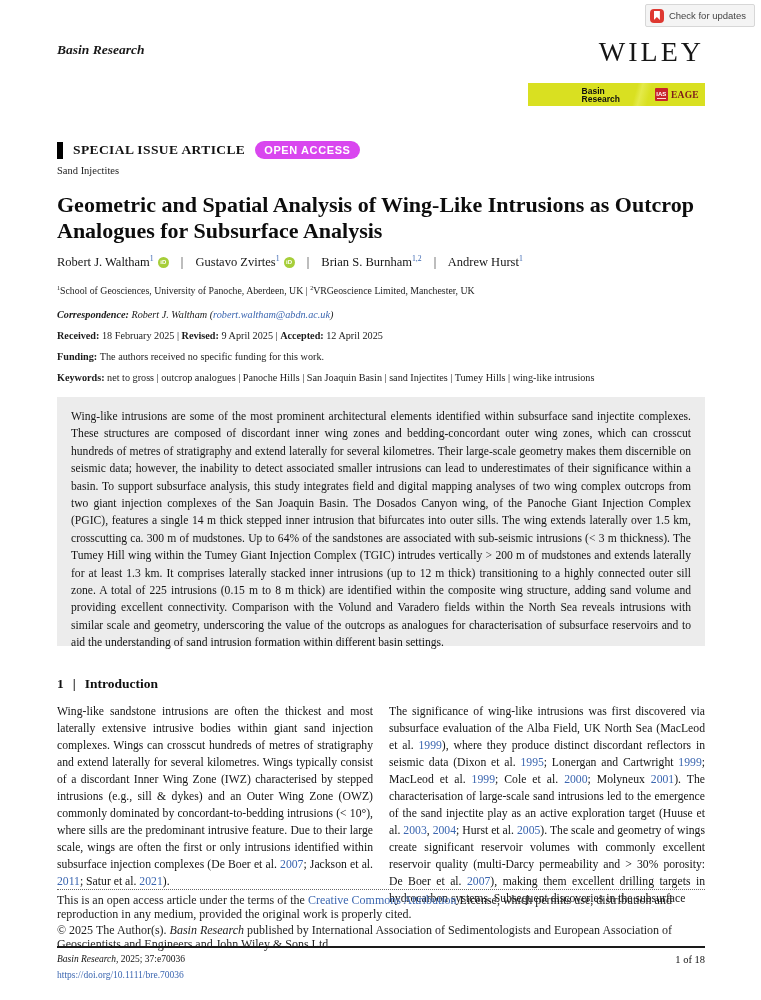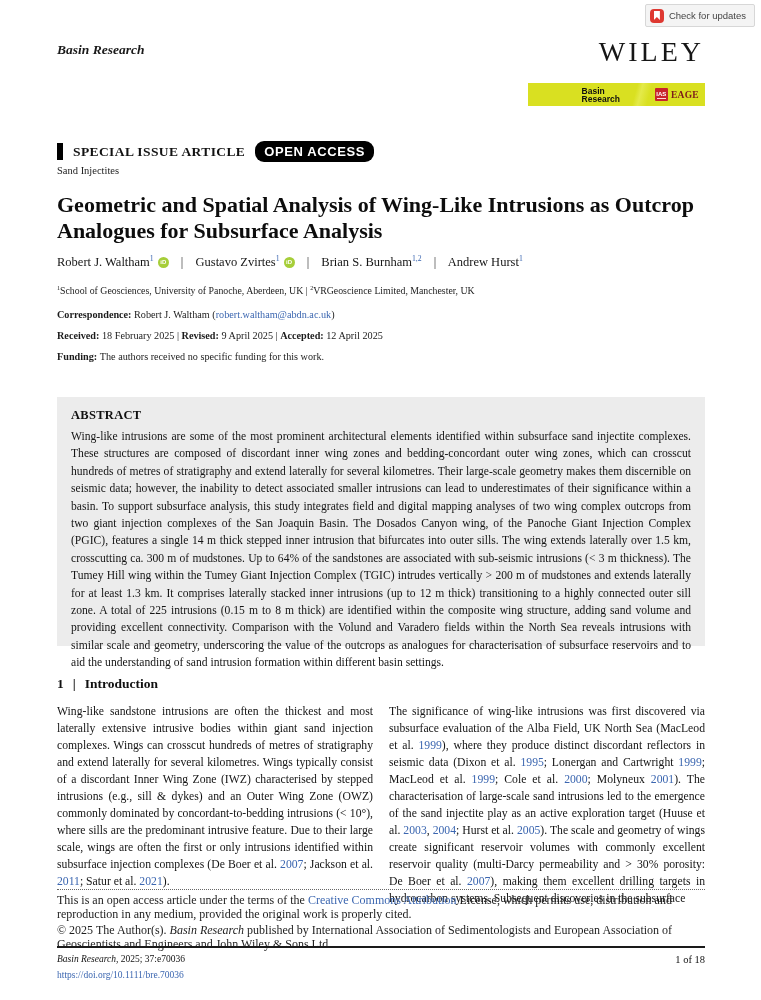--- a/index.html
+++ b/index.html
@@ -56,22 +56,22 @@
   }
   .ias-box b { color:#fff; font-family:"Liberation Sans", sans-serif; font-size:6px; line-height:6px; }
   .ias-box i { display:block; width:9px; height:1px; background:#ffd9d9; margin-top:1px; }
   .eage { font-weight:700; font-size:9.5px; color:#7d1a1a; letter-spacing:0.3px; }
 
   
   .type-row { position:absolute; top:141px; left:57px; display:flex; align-items:center; gap:10px; }
   .type-bar { width:6px; height:17px; background:#000; }
   .type-label { font-weight:700; font-size:13.5px; letter-spacing:0.4px; color:#121212; }
   .oa-pill {
-    background:#000000; color:#fff; border-radius:9px; padding:3px 9px;
-    font-family:"Liberation Sans", sans-serif; font-weight:700; font-size:13px;
+    background:#d946ef; color:#fff; border-radius:9px; padding:3px 9px;
+    font-family:"Liberation Sans", sans-serif; font-weight:700; font-size:11px;
     letter-spacing:0.6px;
   }
   .section-label { position:absolute; top:165px; left:57px; font-size:10.5px; color:#222; }
   .title {
     position:absolute; top:192px; left:57px; width:640px;
     font-weight:700; font-size:22px; line-height:26px; color:#0d0d0d;
   }
 
   
   .authors { position:absolute; top:255px; left:57px; font-size:12.5px; color:#151515; }
@@ -83,21 +83,21 @@
     cursor:pointer;
   }
   sup { font-size:0.62em; line-height:0; }
   .seg-link { color:#3b66b0; }
   sup.seg-link, .seg-suplink { color:#3b66b0; }
   .seg-bold { font-weight:700; }
   .seg-italic { font-style:italic; }
 
   .affiliations { position:absolute; top:285px; left:57px; font-size:9.8px; color:#1b1b1b; }
   .meta-line { position:absolute; left:57px; font-size:10.2px; color:#1b1b1b; }
-  .correspondence { top:309px; }
+  .correspondence { top:309px;font-style:italic; }
   .dates { top:330px; }
   .funding { top:351px; }
   .keywords { top:372px; width:648px; }
 
   
   .abstract {
     position:absolute; top:397px; left:57px; width:648px; height:249px;
     background:#ececec; padding:11px 14px;
   }
   .abstract h2 { font-size:12.5px; letter-spacing:0.3px; margin-bottom:5px; color:#101010; }
@@ -175,23 +175,23 @@
     <span><span>Brian S. Burnham</span><sup class="seg-link">1,2</sup></span>
     <span class="sep">|</span>
     <span><span>Andrew Hurst</span><sup class="seg-link">1</sup></span>
   </div>
 
   <div class="affiliations"><sup class="seg-sup">1</sup><span>School of Geosciences, University of Panoche, Aberdeen, UK</span><span>  |  </span><sup class="seg-sup">2</sup><span>VRGeoscience Limited, Manchester, UK</span></div>
 
   <div class="meta-line correspondence"><span class="seg-bold">Correspondence: </span><span>Robert J. Waltham (</span><span class="seg-link">robert.waltham@abdn.ac.uk</span><span>)</span></div>
   <div class="meta-line dates"><span class="seg-bold">Received: </span><span>18 February 2025</span><span>  |  </span><span class="seg-bold">Revised: </span><span>9 April 2025</span><span>  |  </span><span class="seg-bold">Accepted: </span><span>12 April 2025</span></div>
   <div class="meta-line funding"><span class="seg-bold">Funding: </span><span>The authors received no specific funding for this work.</span></div>
+  <div class="meta-line keywords"><span class="seg-bold">Keywords: </span><span>net to gross | outcrop analogues | Panoche Hills | San Joaquin Basin | sand Injectites | Tumey Hills | wing-like intrusions</span></div>
 
   <div class="abstract">
-    <h2>ABSTRACT</h2>
     <p>Wing-like intrusions are some of the most prominent architectural elements identified within subsurface sand injectite complexes. These structures are composed of discordant inner wing zones and bedding-concordant outer wing zones, which can crosscut hundreds of metres of stratigraphy and extend laterally for several kilometres. Their large-scale geometry makes them discernible on seismic data; however, the inability to detect associated smaller intrusions can lead to underestimates of their significance within a basin. To support subsurface analysis, this study integrates field and digital mapping analyses of two wing complex outcrops from two giant injection complexes of the San Joaquin Basin. The Dosados Canyon wing, of the Panoche Giant Injection Complex (PGIC), features a single 14 m thick stepped inner intrusion that bifurcates into outer sills. The wing extends laterally over 1.5 km, crosscutting ca. 300 m of mudstones. Up to 64% of the sandstones are associated with sub-seismic intrusions (&lt; 3 m thickness). The Tumey Hill wing within the Tumey Giant Injection Complex (TGIC) intrudes vertically &gt; 200 m of mudstones and extends laterally for at least 1.3 km. It comprises laterally stacked inner intrusions (up to 12 m thick) transitioning to a highly connected outer sill zone. A total of 225 intrusions (0.15 m to 8 m thick) are identified within the composite wing structure, adding sand volume and providing excellent connectivity. Comparison with the Volund and Varadero fields within the North Sea reveals intrusions with similar scale and geometry, underscoring the value of the outcrops as analogues for characterisation of subsurface reservoirs and to aid the understanding of sand intrusion formation within different basin settings.</p>
   </div>
 
   <div class="intro-heading">
     <span>1</span><span class="hsep">|</span><span>Introduction</span>
   </div>
   <div class="columns">
     <div class="col"><span>Wing-like sandstone intrusions are often the thickest and most laterally extensive intrusive bodies within giant sand injection complexes. Wings can crosscut hundreds of metres of stratigraphy and extend laterally for several kilometres. Wings typically consist of a discordant Inner Wing Zone (IWZ) characterised by stepped intrusions (e.g., sill &amp; dykes) and an Outer Wing Zone (OWZ) commonly dominated by concordant-to-bedding intrusions (&lt; 10°), where sills are the predominant intrusive feature. Due to their large scale, wings are often the first or only intrusions identified within subsurface injection complexes (De Boer et al. </span><span class="seg-link">2007</span><span>; Jackson et al. </span><span class="seg-link">2011</span><span>; Satur et al. </span><span class="seg-link">2021</span><span>).</span></div>
     <div class="col"><span>The significance of wing-like intrusions was first discovered via subsurface evaluation of the Alba Field, UK North Sea (MacLeod et al. </span><span class="seg-link">1999</span><span>), where they produce distinct discordant reflectors in seismic data (Dixon et al. </span><span class="seg-link">1995</span><span>; Lonergan and Cartwright </span><span class="seg-link">1999</span><span>; MacLeod et al. </span><span class="seg-link">1999</span><span>; Cole et al. </span><span class="seg-link">2000</span><span>; Molyneux </span><span class="seg-link">2001</span><span>). The characterisation of large-scale sand intrusions led to the emergence of the sand injectite play as an active exploration target (Huuse et al. </span><span class="seg-link">2003</span><span>, </span><span class="seg-link">2004</span><span>; Hurst et al. </span><span class="seg-link">2005</span><span>). The scale and geometry of wings create significant reservoir volumes with commonly excellent reservoir quality (multi-Darcy permeability and &gt; 30% porosity: De Boer et al. </span><span class="seg-link">2007</span><span>), making them excellent drilling targets in hydrocarbon systems. Subsequent discoveries in the subsurface</span></div>
   </div>

